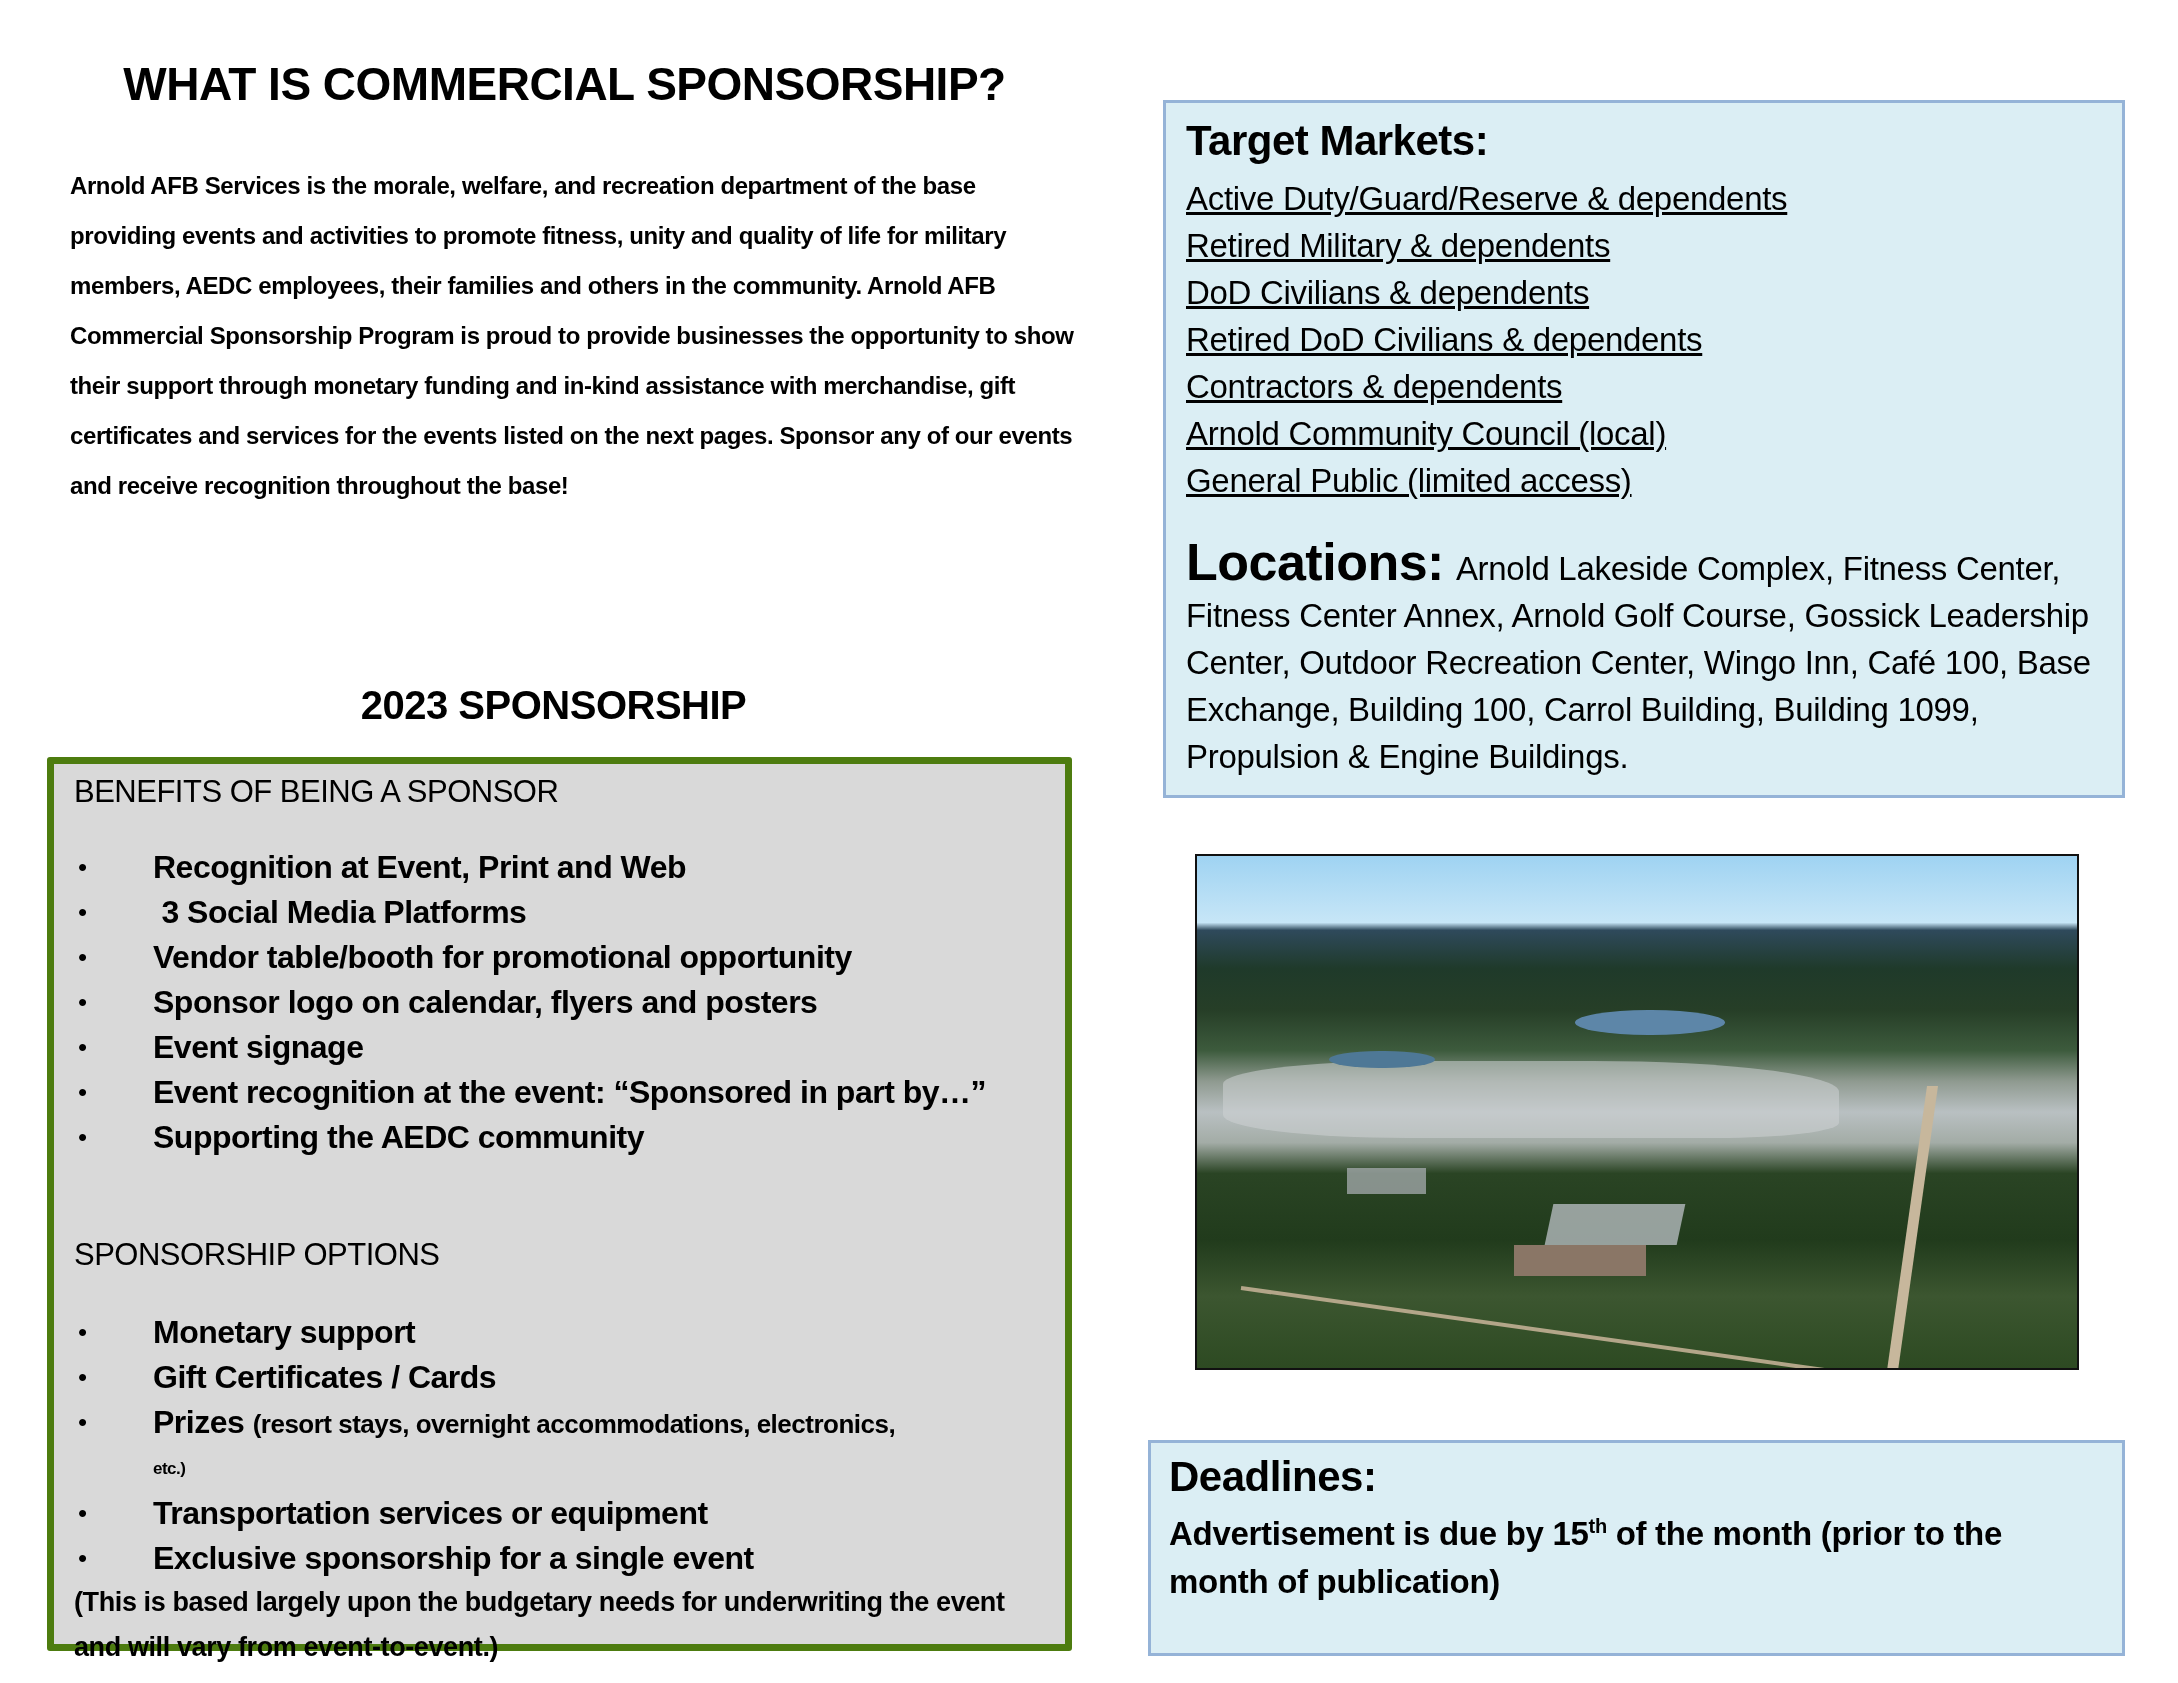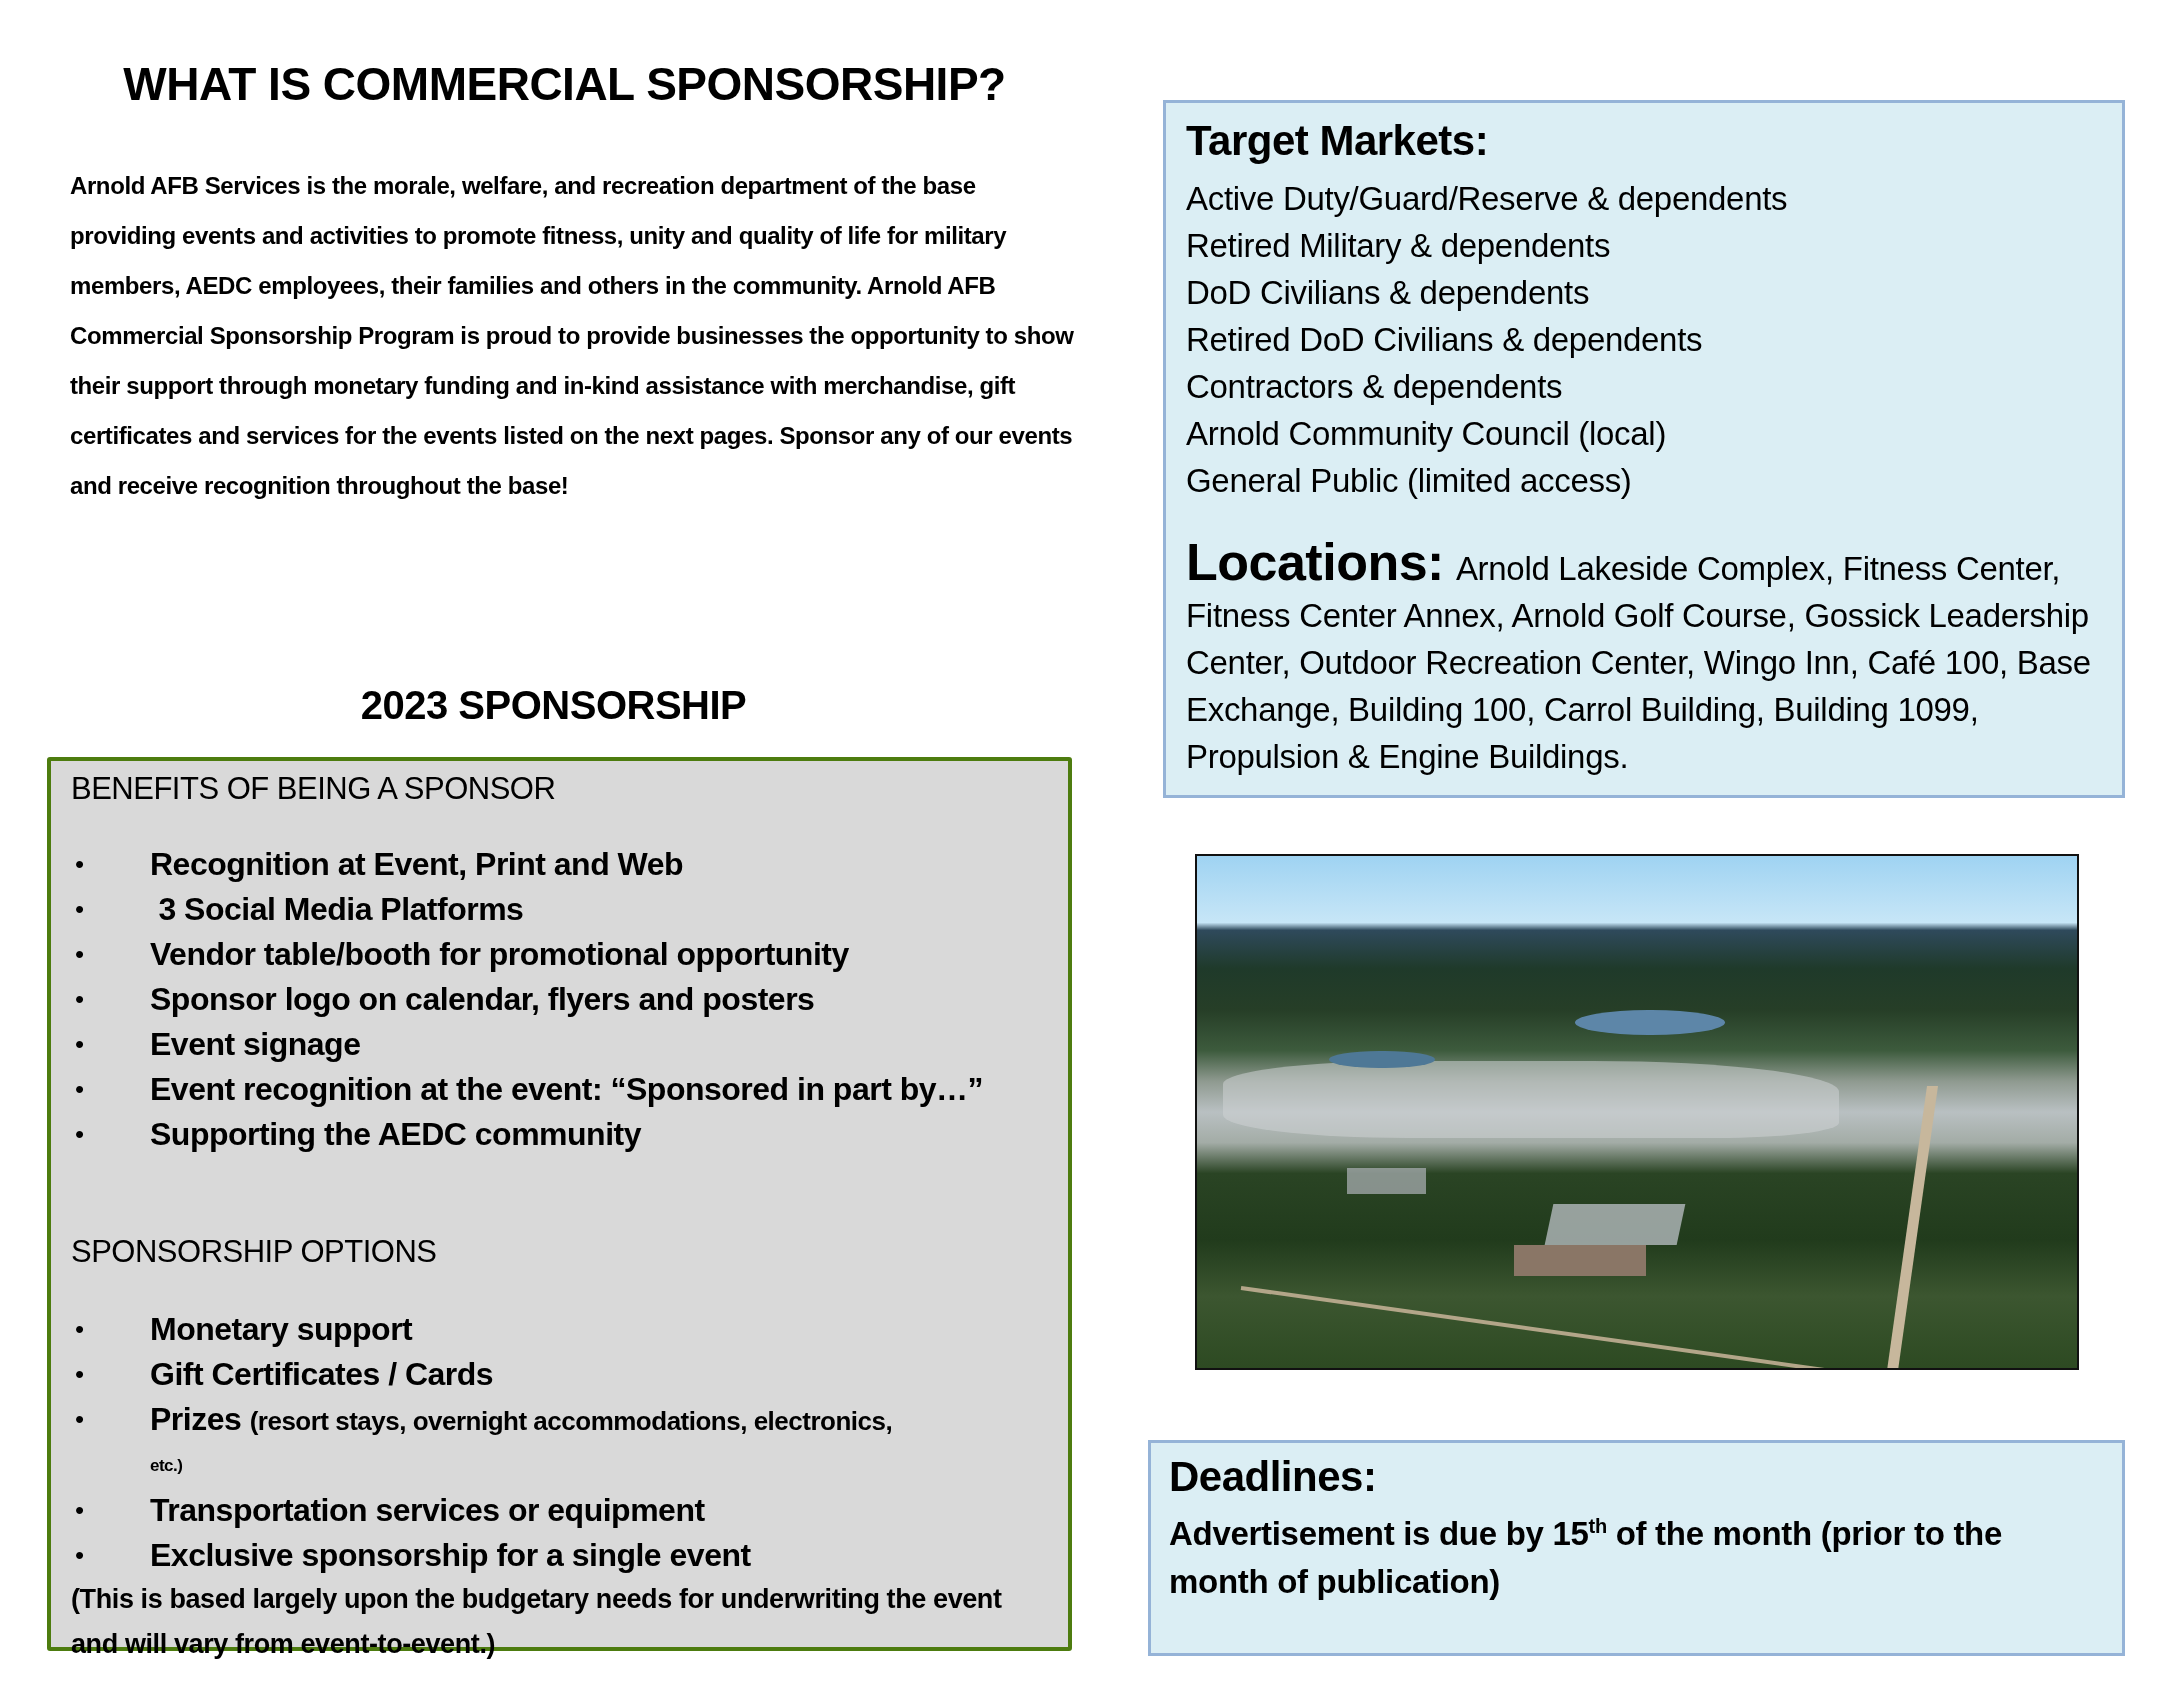--- a/index.html
+++ b/index.html
@@ -21,21 +21,21 @@
     letter-spacing: -0.4px;
   }
   .sponsor-title {
     left: 0; width: 1107px; top: 683px; text-align: center;
     font-size: 40px; font-weight: bold; letter-spacing: -0.5px;
   }
 
   
   .gray-box {
     left: 47px; top: 757px; width: 1025px; height: 894px;
-    background: #d9d9d9; border: 4px solid #4d7c0f; border-radius: 3px;
+    background: #d9d9d9; border: 7px solid #4d7c0f; border-radius: 3px;
     box-sizing: border-box;
   }
   .gb-heading {
     position: absolute; left: 20px; font-size: 31px; letter-spacing: -0.5px;
   }
   .gb-list { position: absolute; left: 20px; margin: 0; padding: 0; list-style: none; width: 980px; }
   .gb-list li {
     position: relative; padding-left: 79px; font-size: 32px; font-weight: bold;
     line-height: 45px; letter-spacing: -0.5px;
   }
@@ -50,21 +50,21 @@
   }
 
   
   .blue-box {
     background: #dbeef4; border: 3px solid #95b3d7; box-sizing: border-box;
   }
   .target-box { left: 1163px; top: 100px; width: 962px; height: 698px; }
   .box-heading { font-size: 42px; font-weight: bold; letter-spacing: -0.5px; }
   .tm-heading { position: absolute; left: 20px; top: 14px; text-align: right; }
   .tm-list { position: absolute; left: 20px; top: 72px; margin: 0; padding: 0; list-style: none; }
-  .tm-list li { font-size: 33px; line-height: 47px; letter-spacing: -0.3px; }
+  .tm-list li { font-size: 33px; line-height: 47px; letter-spacing: -0.3px; text-decoration: underline; }
   .locations {
     position: absolute; left: 20px; top: 436px; width: 921px;
     font-size: 33px; line-height: 47px; letter-spacing: -0.3px;
   }
   .locations .loc-label { font-size: 52px; font-weight: bold; letter-spacing: -0.5px; margin-right: 12px; }
 
   
   .photo {
     left: 1195px; top: 854px; width: 884px; height: 516px;
     border: 2px solid #111; box-sizing: border-box; overflow: hidden;

